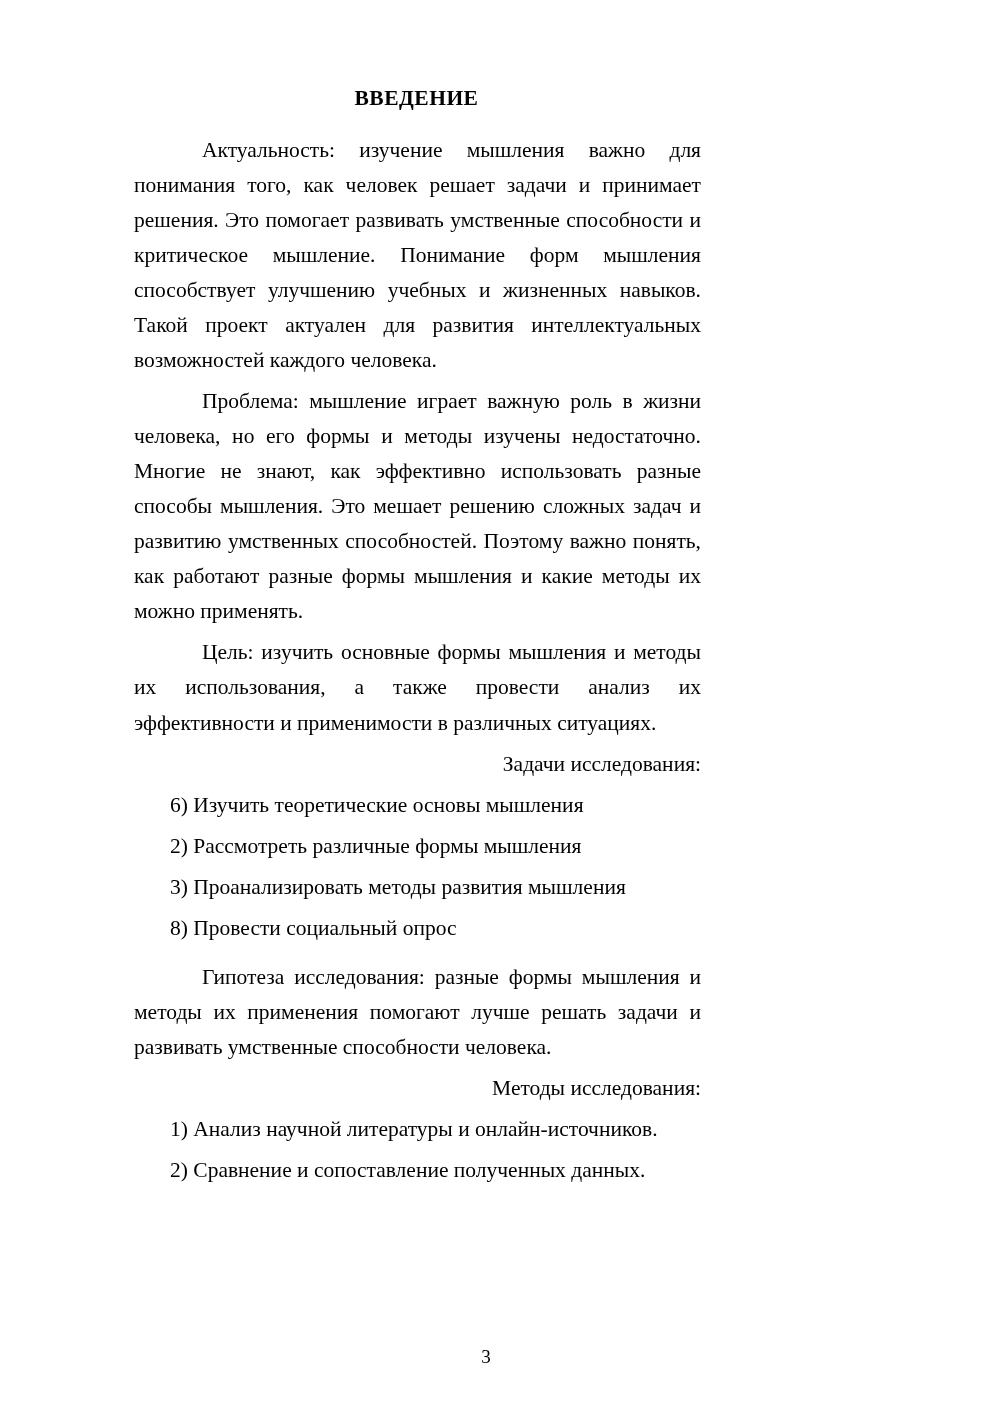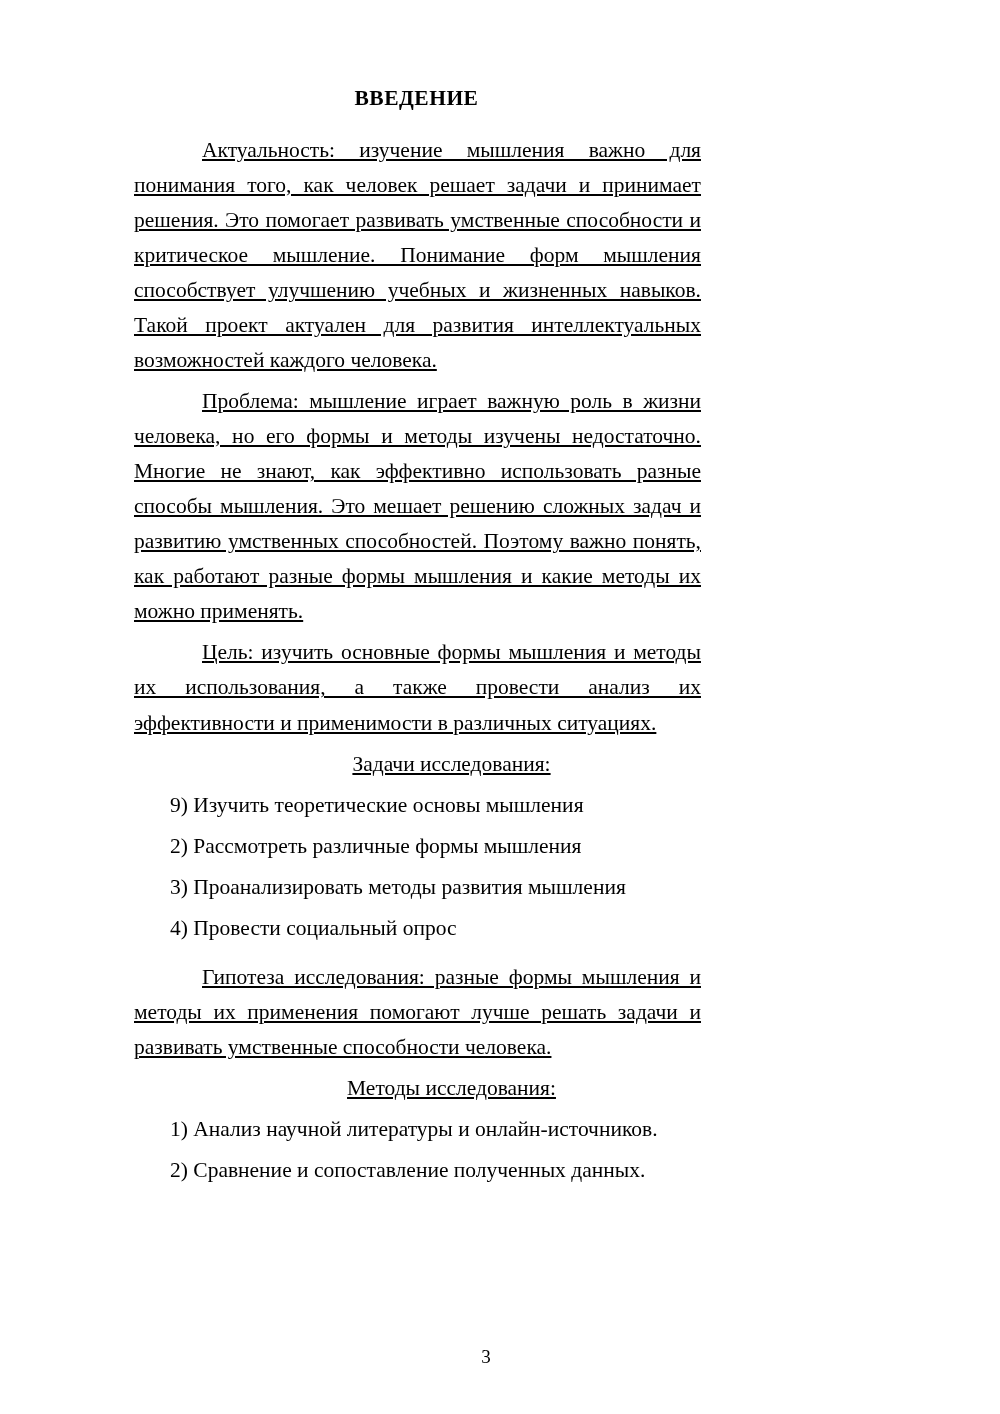--- a/index.html
+++ b/index.html
@@ -32,24 +32,23 @@
   }
   .para {
     font-size: 21.5px;
     line-height: 1.63;
     text-align: justify;
     text-justify: inter-word;
     margin: 0 0 6px 0;
     text-indent: 68px;
     padding-right: 66px;
     hyphens: none;
-    text-decoration: underline;
   }
   .para.no-justify {
-    text-align: center;
+    text-align: right;
   }
   .list-item {
     font-size: 21.5px;
     line-height: 1.63;
     margin: 0 0 6px 0;
     text-indent: 36px;
     padding-right: 66px;
     text-align: left;
   }
   .spacer-sm { height: 8px; }
@@ -72,24 +71,24 @@
   <h1 class="doc-title">ВВЕДЕНИЕ</h1>
 
   <p class="para">Актуальность: изучение мышления важно для понимания того, как человек решает задачи и принимает решения. Это помогает развивать умственные способности и критическое мышление. Понимание форм мышления способствует улучшению учебных и жизненных навыков. Такой проект актуален для развития интеллектуальных возможностей каждого человека.</p>
 
   <p class="para">Проблема: мышление играет важную роль в жизни человека, но его формы и методы изучены недостаточно. Многие не знают, как эффективно использовать разные способы мышления. Это мешает решению сложных задач и развитию умственных способностей. Поэтому важно понять, как работают разные формы мышления и какие методы их можно применять.</p>
 
   <p class="para">Цель: изучить основные формы мышления и методы их использования, а также провести анализ их эффективности и применимости в различных ситуациях.</p>
 
   <p class="para no-justify">Задачи исследования:</p>
 
-  <p class="list-item">9) Изучить теоретические основы мышления</p>
+  <p class="list-item">6) Изучить теоретические основы мышления</p>
   <p class="list-item">2) Рассмотреть различные формы мышления</p>
   <p class="list-item">3) Проанализировать методы развития мышления</p>
-  <p class="list-item">4) Провести социальный опрос</p>
+  <p class="list-item">8) Провести социальный опрос</p>
 
   <div class="spacer-sm"></div>
 
 
 
   <p class="para">Гипотеза исследования: разные формы мышления и методы их применения помогают лучше решать задачи и развивать умственные способности человека.</p>
 
   <p class="para no-justify">Методы исследования:</p>
 
   <p class="list-item">1) Анализ научной литературы и онлайн-источников.</p>

